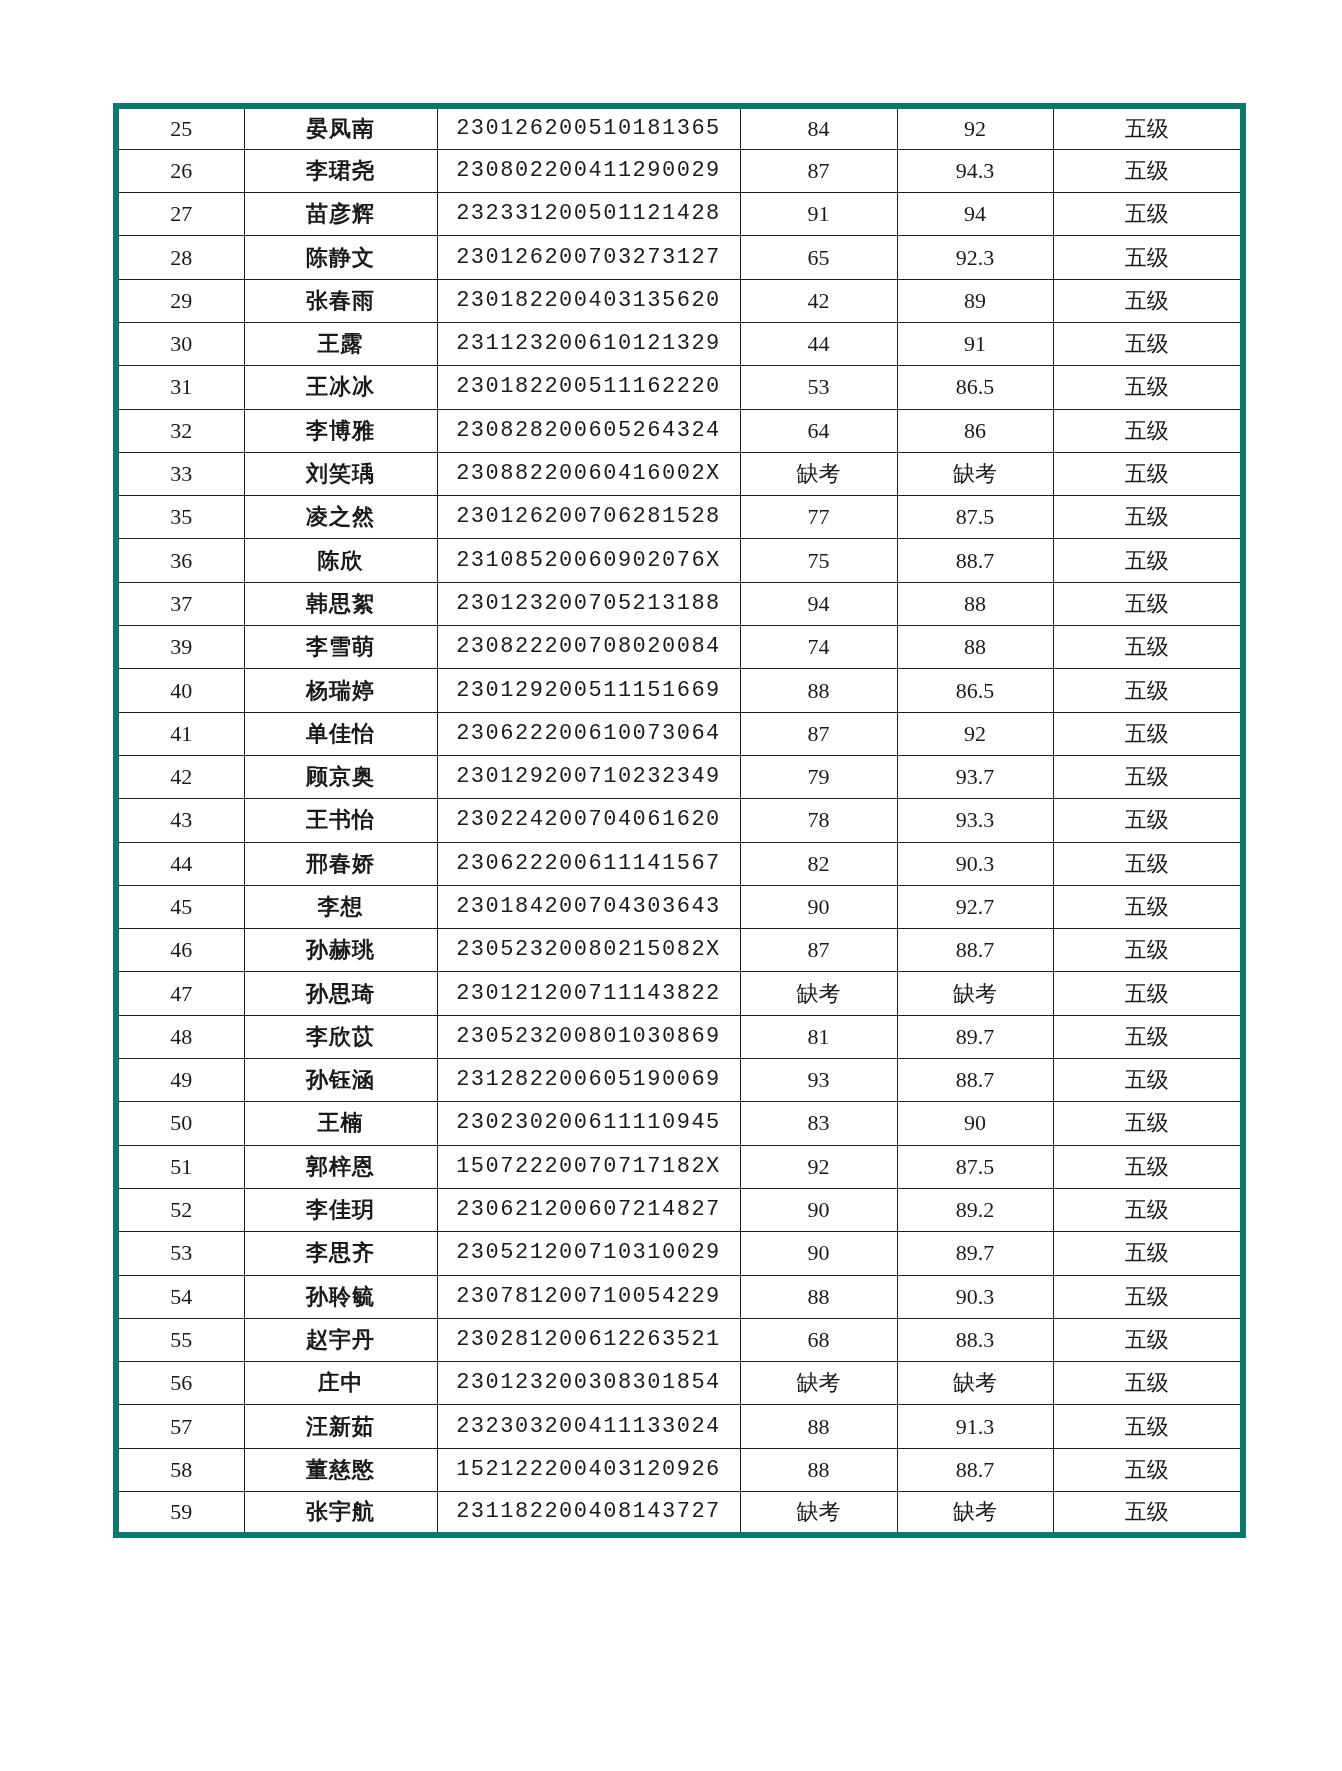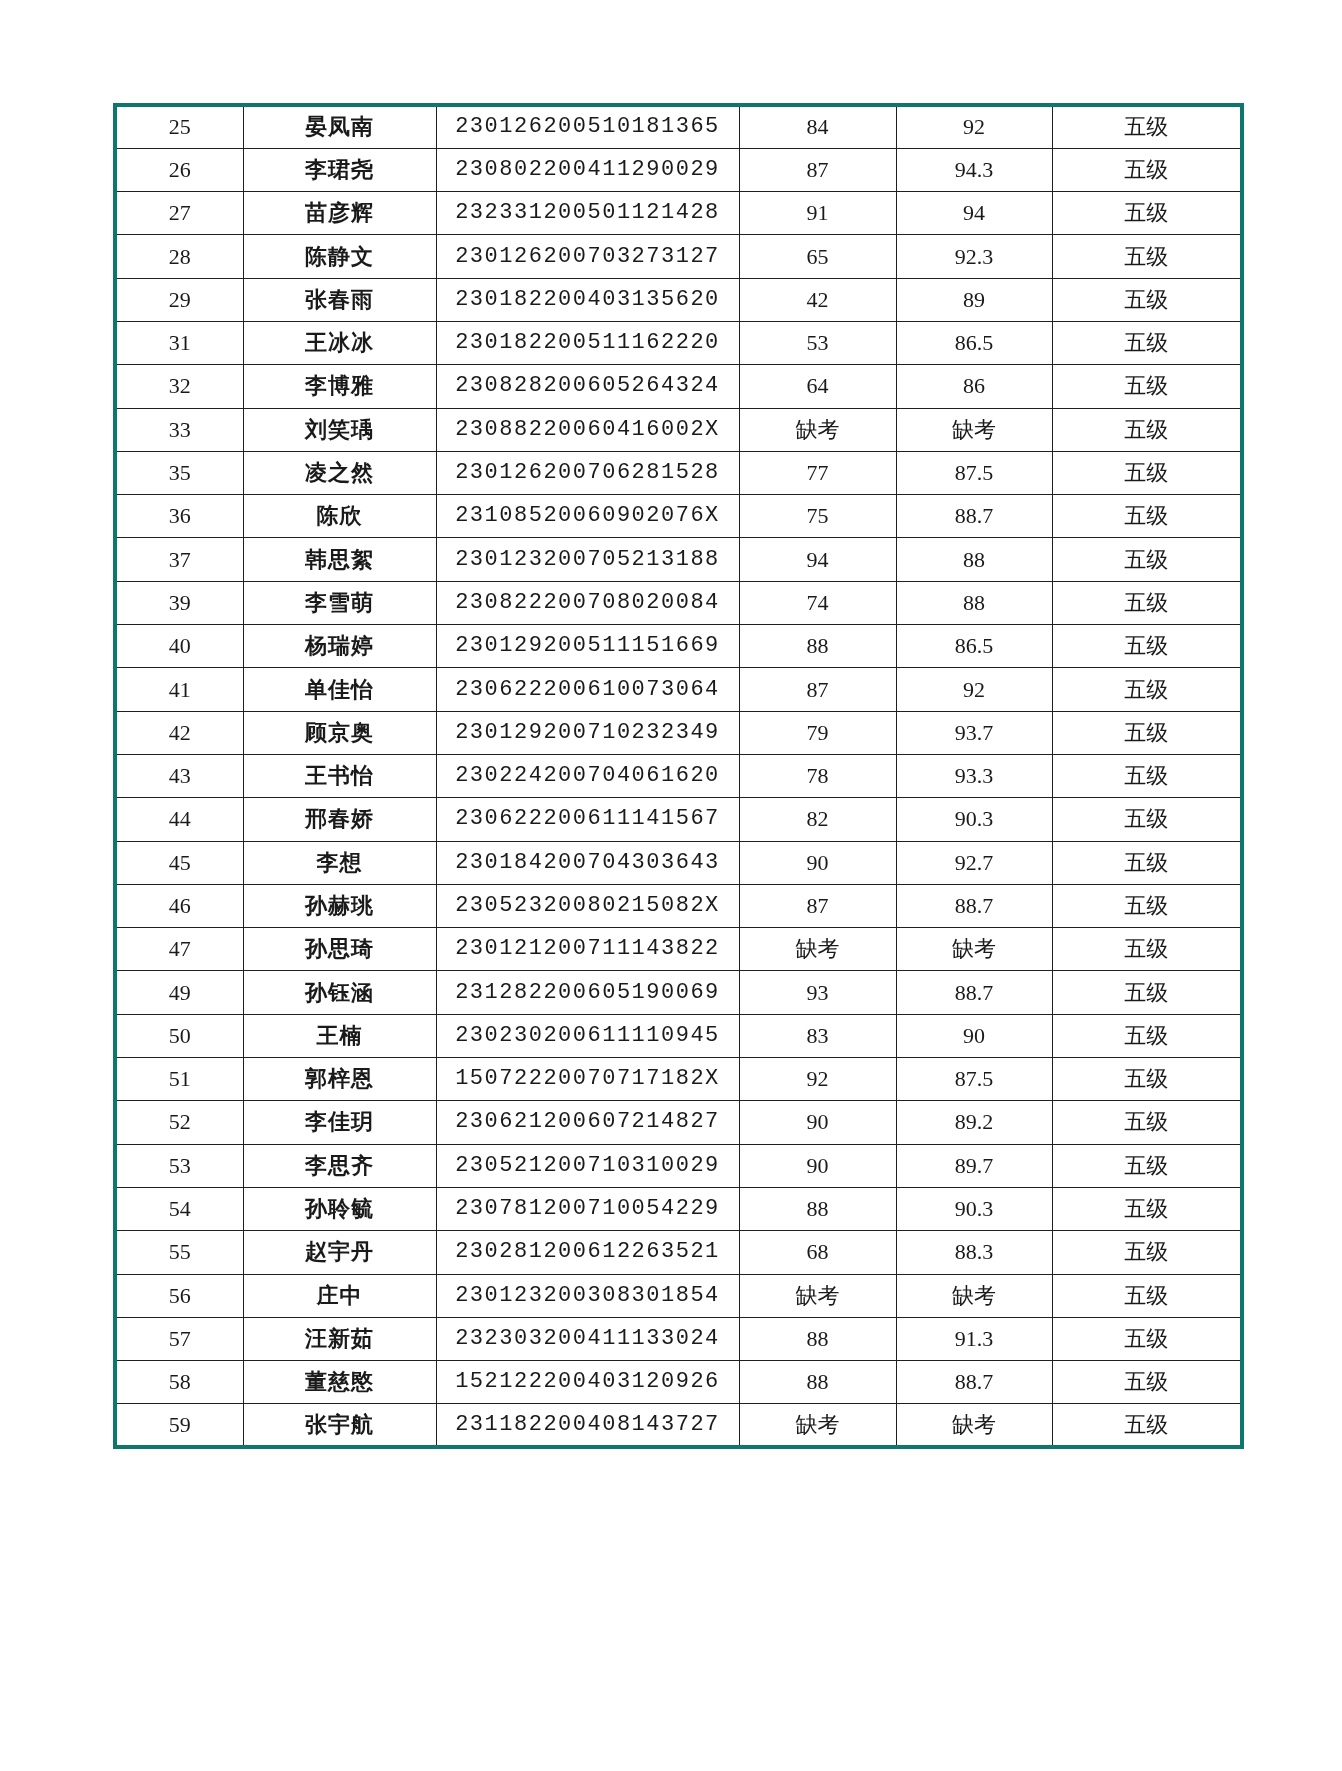--- a/index.html
+++ b/index.html
@@ -16,21 +16,21 @@
     color: #1a1a1a;
     overflow: hidden;
   }
   table.score-table {
     position: absolute;
     left: 113px;
     top: 103px;
     width: 1127px;
     border-collapse: collapse;
     table-layout: fixed;
-    border: 4px solid #0f766e;
+    border: 6px solid #0f766e;
     padding-left: 9px;
   }
   table.score-table td {
     border: 1px solid #1f1f1f;
     text-align: center;
     vertical-align: middle;
     font-size: 22px;
     line-height: 1;
     padding: 0;
     white-space: nowrap;
@@ -104,20 +104,28 @@
         </tr>
         <tr>
           <td class="col-no">29</td>
           <td class="col-name">张春雨</td>
           <td class="col-id">230182200403135620</td>
           <td class="col-score1">42</td>
           <td class="col-score2">89</td>
           <td class="col-level">五级</td>
         </tr>
         <tr>
+          <td class="col-no">30</td>
+          <td class="col-name">王露</td>
+          <td class="col-id">231123200610121329</td>
+          <td class="col-score1">44</td>
+          <td class="col-score2">91</td>
+          <td class="col-level">五级</td>
+        </tr>
+        <tr>
           <td class="col-no">31</td>
           <td class="col-name">王冰冰</td>
           <td class="col-id">230182200511162220</td>
           <td class="col-score1">53</td>
           <td class="col-score2">86.5</td>
           <td class="col-level">五级</td>
         </tr>
         <tr>
           <td class="col-no">32</td>
           <td class="col-name">李博雅</td>
@@ -224,20 +232,28 @@
         </tr>
         <tr>
           <td class="col-no">47</td>
           <td class="col-name">孙思琦</td>
           <td class="col-id">230121200711143822</td>
           <td class="col-score1">缺考</td>
           <td class="col-score2">缺考</td>
           <td class="col-level">五级</td>
         </tr>
         <tr>
+          <td class="col-no">48</td>
+          <td class="col-name">李欣苡</td>
+          <td class="col-id">230523200801030869</td>
+          <td class="col-score1">81</td>
+          <td class="col-score2">89.7</td>
+          <td class="col-level">五级</td>
+        </tr>
+        <tr>
           <td class="col-no">49</td>
           <td class="col-name">孙钰涵</td>
           <td class="col-id">231282200605190069</td>
           <td class="col-score1">93</td>
           <td class="col-score2">88.7</td>
           <td class="col-level">五级</td>
         </tr>
         <tr>
           <td class="col-no">50</td>
           <td class="col-name">王楠</td>

